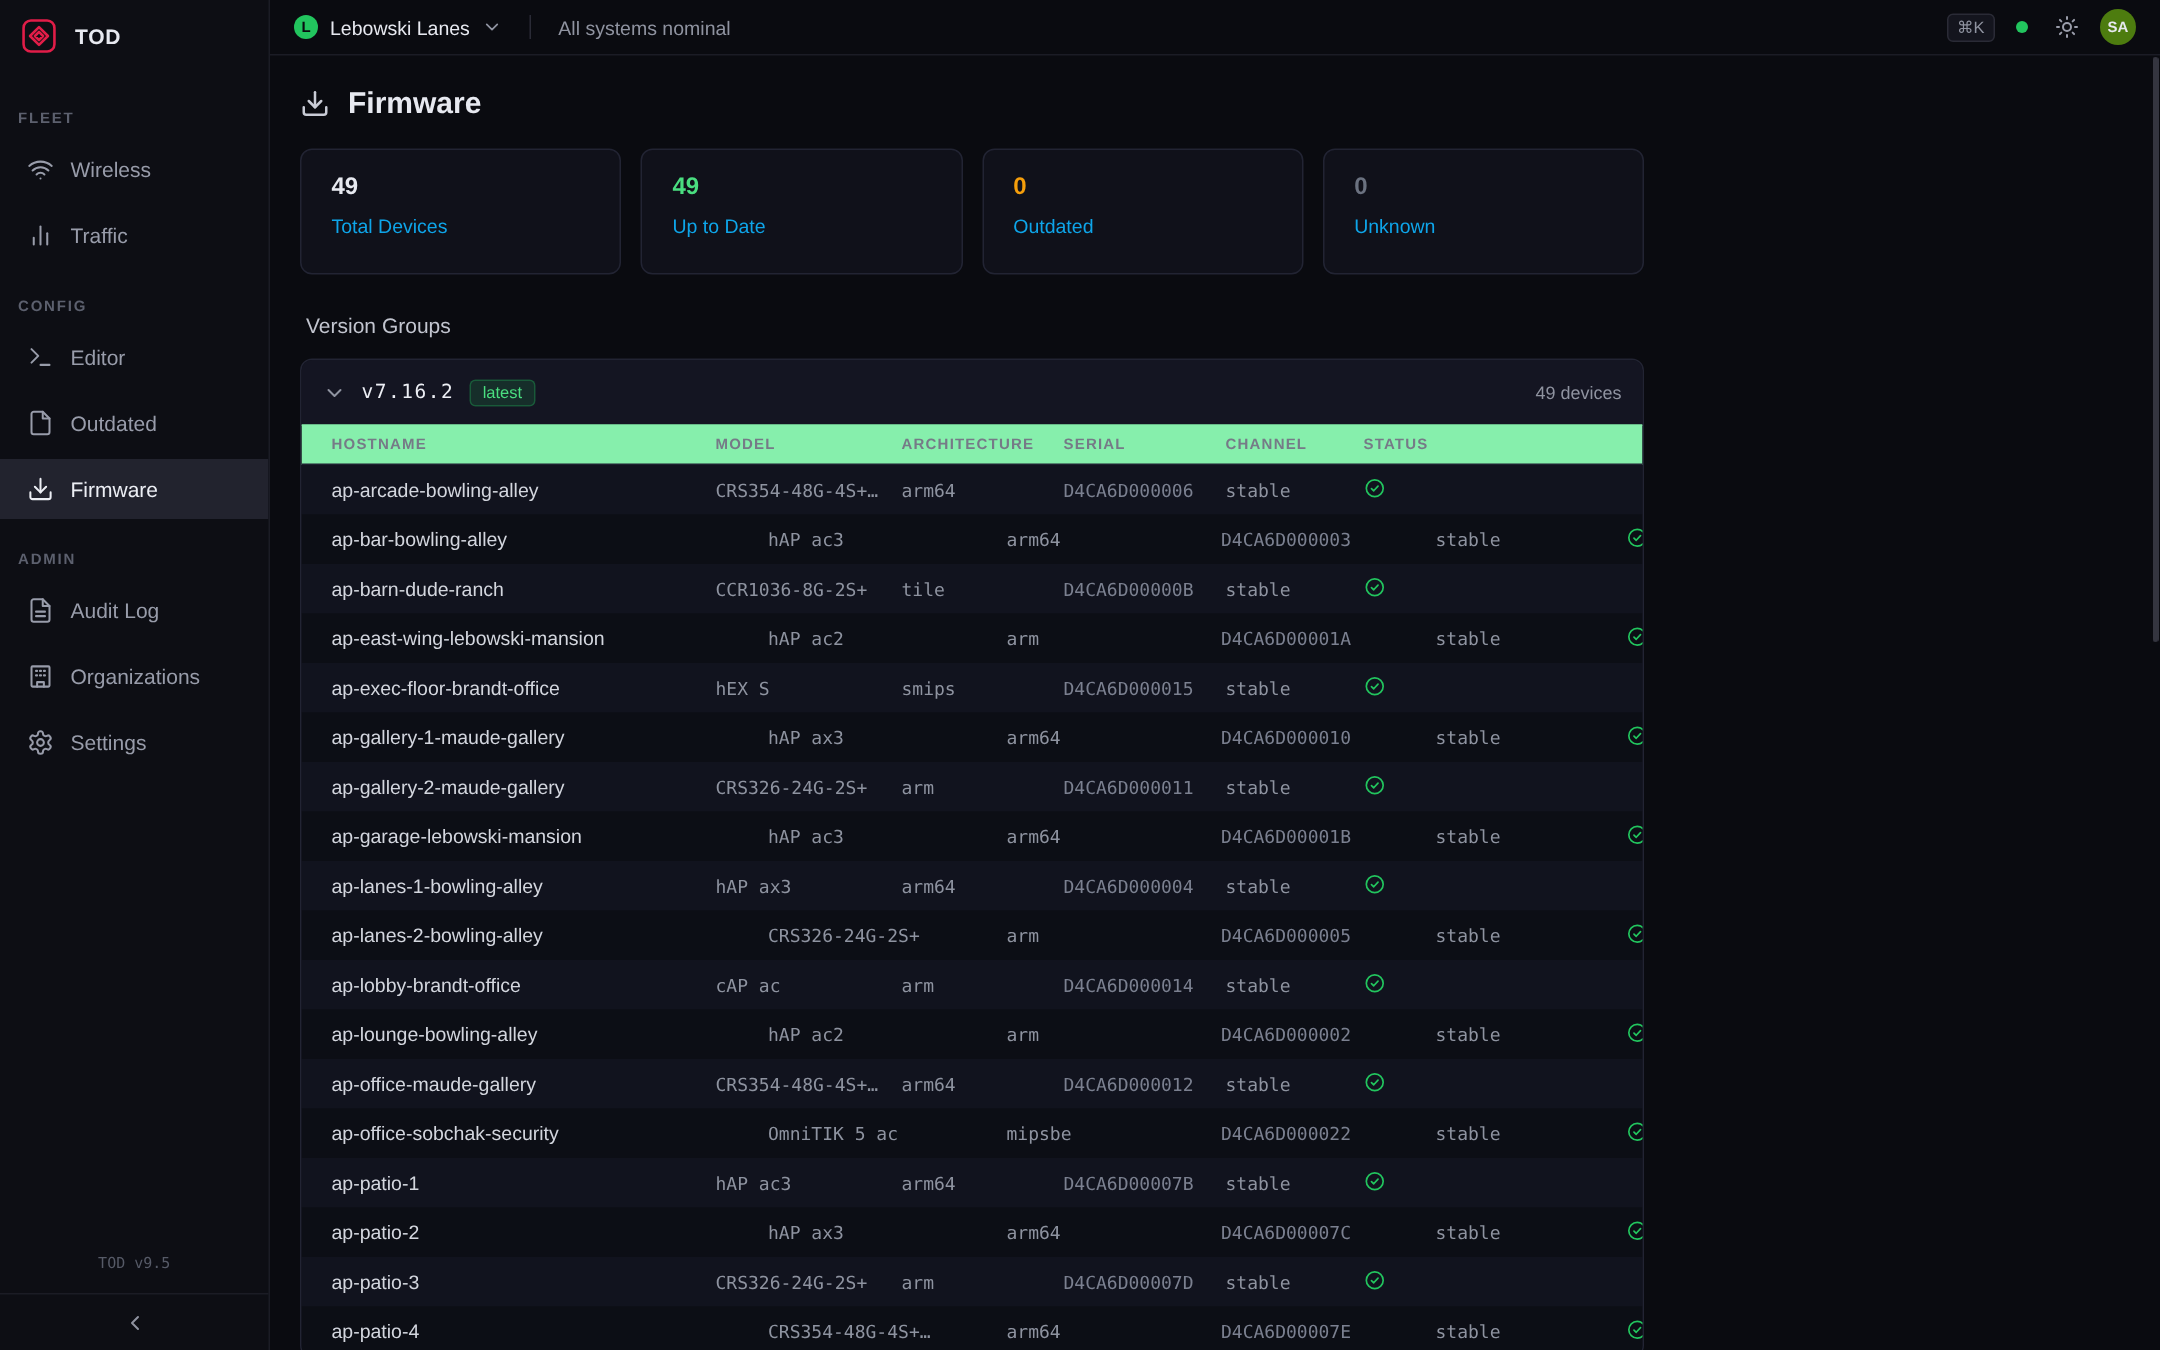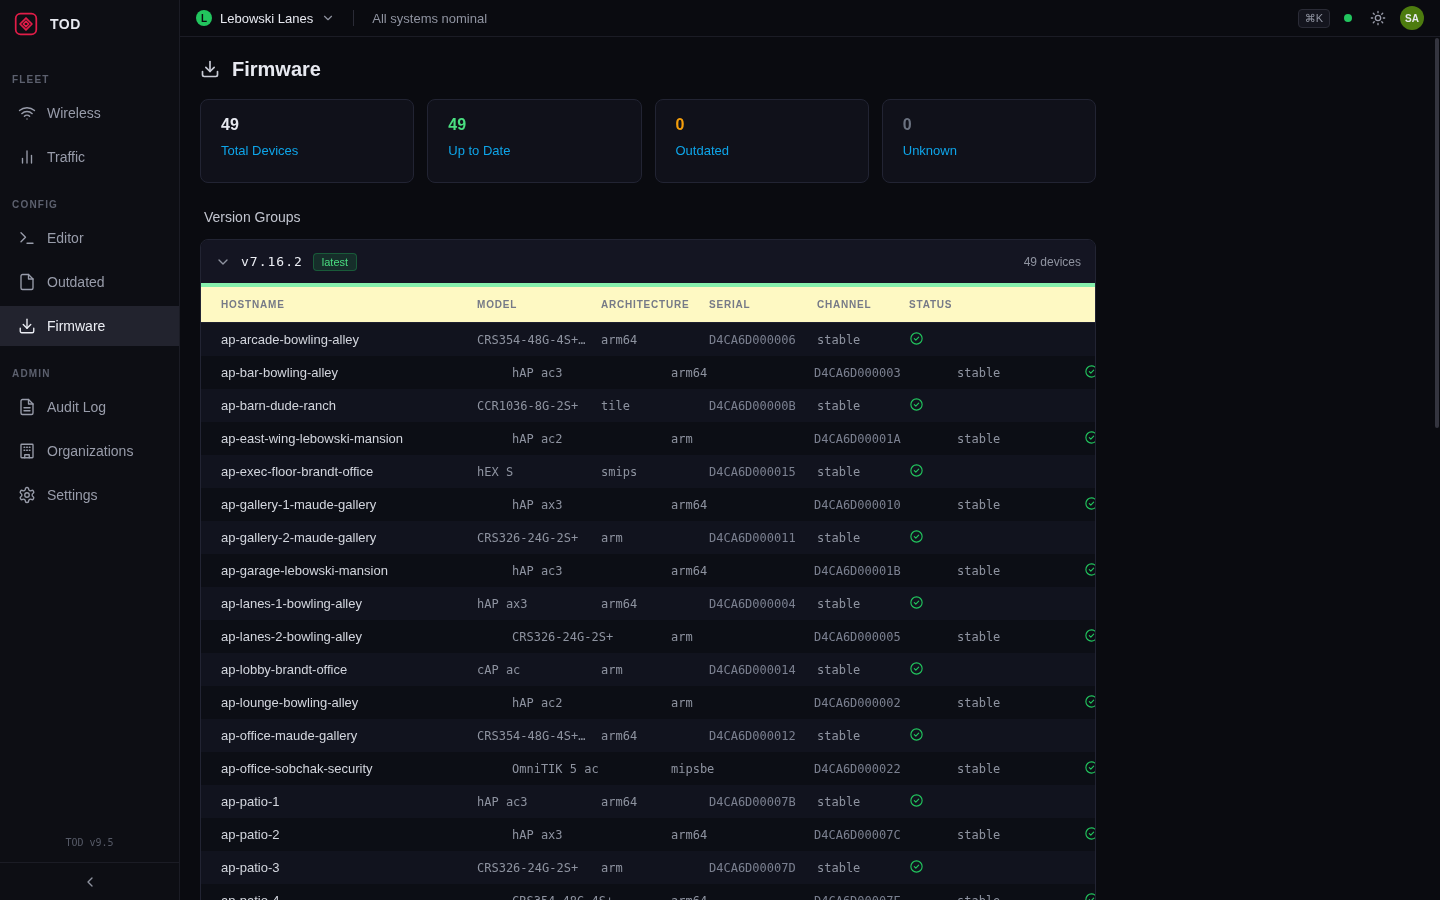--- a/index.html
+++ b/index.html
@@ -61,21 +61,21 @@
   .section-title { font-size:14px; color:#c2c5cf; margin:26px 4px 13px; height:17px; }
 
   .panel { border:1px solid #222433; border-radius:8px; overflow:hidden; background:#0d0f17; }
   .panel-header { height:43px; background:#141522; display:flex; align-items:center; padding:0 14px; gap:10px; cursor:pointer;justify-content:center; }
   .panel-header .chev svg { width:16px; height:16px; }
   .version-label { font-family:"DejaVu Sans Mono", monospace; font-size:13px; letter-spacing:1px; color:#eceef4; }
   .badge-latest { background:rgba(34,197,94,.14); border:1px solid rgba(34,197,94,.3); color:#4ade80; font-size:11px; border-radius:4px; padding:2px 8px; }
   .device-count { margin-left:auto; font-size:12px; color:#8f93a0; }
 
   .thead, .trow { display:grid; grid-template-columns:256px 124px 108px 108px 92px 1fr; align-items:center; padding-left:20px; }
-  .thead { height:40px; background:#fef9c3; border-top:4px solid #86efac; border-bottom:1px solid #1e2030; }
+  .thead { height:27px; background:#86efac; border-top:1px solid #86efac; border-bottom:1px solid #1e2030; }
   .th { font-size:10px; letter-spacing:.8px; color:#767a87; font-weight:700; text-transform:uppercase; }
   .trow { height:33px; background:#11131e; cursor:pointer; }
   .trow.alt { background:#0c0e15;gap:35px; }
   .cell-hostname { font-size:13px; color:#d3d6de; }
   .mono { font-family:"DejaVu Sans Mono", monospace; font-size:12px; color:#8e93a0; }
   .cell-serial { color:#7b8090; }
   .cell-status svg { width:15px; height:15px; color:#22c55e; }
 
   .scroll-thumb { position:fixed; right:1px; top:38px; width:4px; height:390px; background:#34353f; border-radius:2px; }
 </style>

